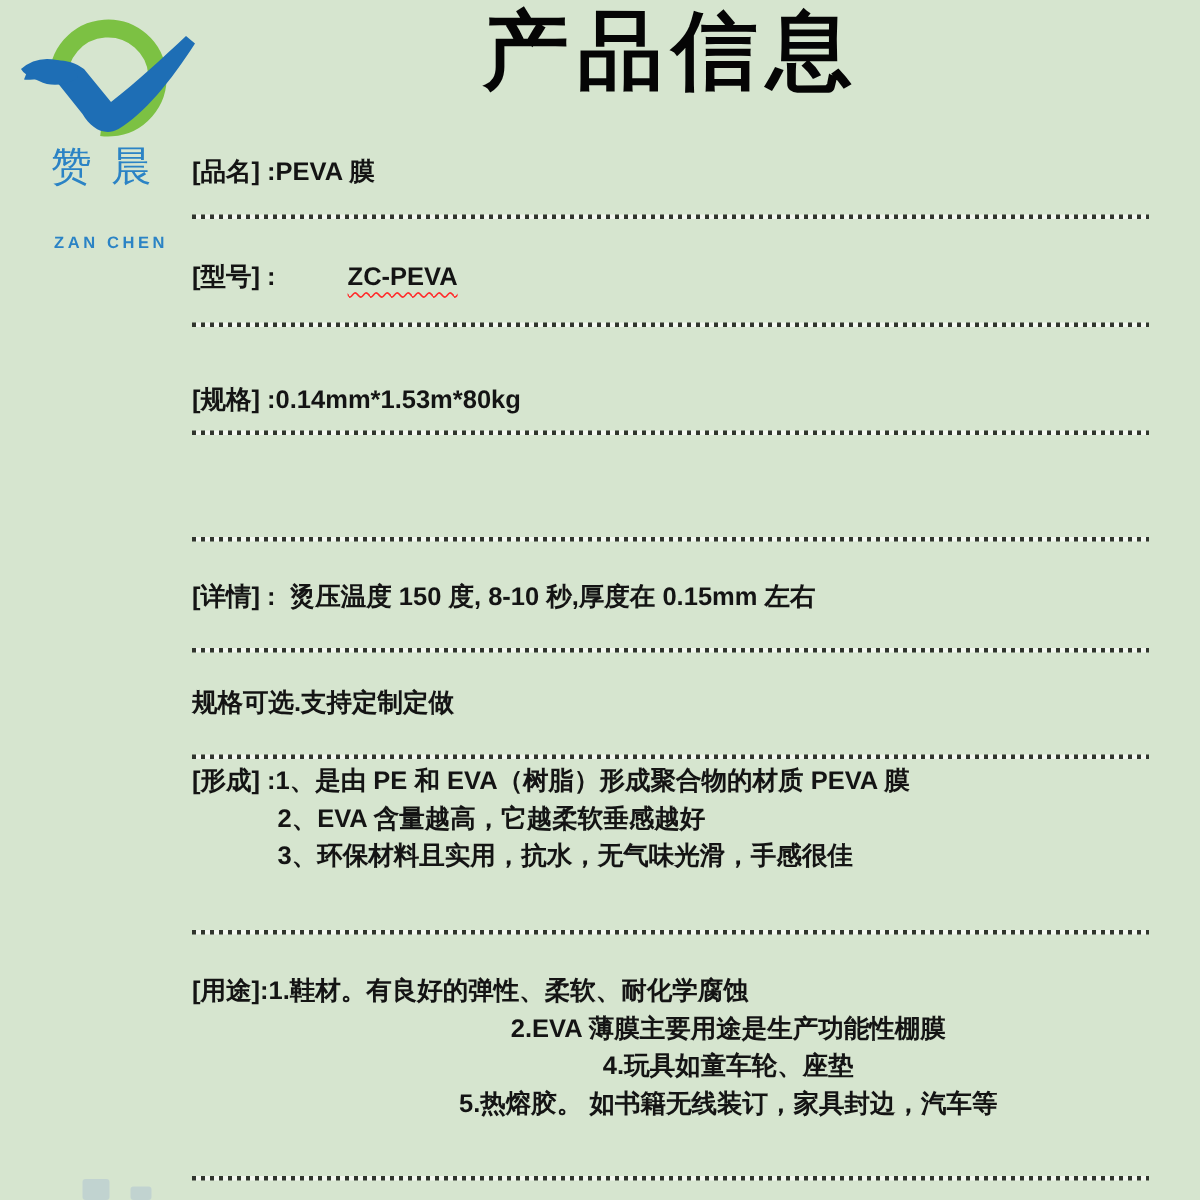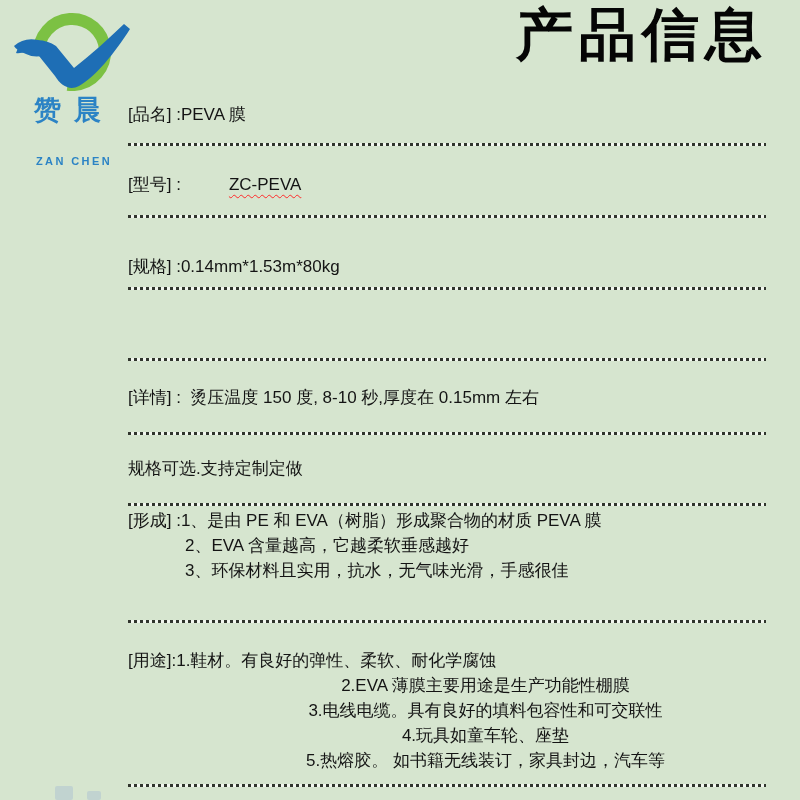--- a/index.html
+++ b/index.html
@@ -4,36 +4,36 @@
 <style>
   html,body{margin:0;padding:0;}
   .page{
     position:relative;width:800px;height:800px;overflow:hidden;
     background:#d6e5cf;
     font-family:"Liberation Sans","DejaVu Sans",sans-serif;
     color:#141414;
   }
   .title{
     position:absolute;left:128px;top:0;width:640px;height:72px;
-    text-align:right;line-height:70px;
+    text-align:center;line-height:70px;
     font-family:"Liberation Serif","DejaVu Serif",serif;
     font-size:57px;font-weight:900;letter-spacing:6px;color:#050505;
   }
   .logo{position:absolute;left:8px;top:8px;width:130px;}
   .logo-cn{
-    color:#2b83c5;font-size:27px;font-weight:700;letter-spacing:13px;
+    color:#2b83c5;font-size:27px;font-weight:400;letter-spacing:13px;
     padding-left:26px;line-height:28px;white-space:nowrap;
   }
   .logo-en{
     color:#2b83c5;font-size:11px;font-weight:700;letter-spacing:2.4px;
     padding-left:28px;line-height:13px;white-space:nowrap;margin-top:31px;
   }
   .row{
     position:absolute;left:128px;width:660px;
-    font-size:17px;font-weight:400;line-height:22px;white-space:pre;
+    font-size:17px;font-weight:700;line-height:22px;white-space:pre;
   }
   .row.multi{line-height:25px;}
   .cont-xc{padding-left:57px;}
   .cont-yt{padding-left:55px;text-align:center;}
   .wavy{
     text-decoration-line:underline;
     text-decoration-style:wavy;
     text-decoration-color:#ff2a2a;
     text-decoration-thickness:1px;
     text-underline-offset:4px;
@@ -77,21 +77,21 @@
 
   <div class="row" style="top:387px"><span>[详情]</span><span> :  </span><span>烫压温度 150 度, 8-10 秒,厚度在 0.15mm 左右</span></div>
   <div class="sep" style="top:432px"></div>
 
   <div class="row" style="top:458px"><span>规格可选.支持定制定做</span></div>
   <div class="sep" style="top:503px"></div>
 
   <div class="row multi" style="top:508px"><span>[形成]</span><span> :</span><span>1、是由 PE 和 EVA（树脂）形成聚合物的材质 PEVA 膜</span><div class="cont-xc">2、EVA 含量越高，它越柔软垂感越好</div><div class="cont-xc">3、环保材料且实用，抗水，无气味光滑，手感很佳</div></div>
   <div class="sep" style="top:620px"></div>
 
-  <div class="row multi" style="top:648px"><span>[用途]</span><span>:</span><span>1.鞋材。有良好的弹性、柔软、耐化学腐蚀</span><div class="cont-yt">2.EVA 薄膜主要用途是生产功能性棚膜</div><div class="cont-yt">3.电线电缆。具有良好的填料包容性和可交联性</div><div class="cont-yt">4.玩具如童车轮、座垫</div><div class="cont-yt">5.热熔胶。 如书籍无线装订，家具封边，汽车等</div></div>
+  <div class="row multi" style="top:648px"><span>[用途]</span><span>:</span><span>1.鞋材。有良好的弹性、柔软、耐化学腐蚀</span><div class="cont-yt">2.EVA 薄膜主要用途是生产功能性棚膜</div><div class="cont-yt">4.玩具如童车轮、座垫</div><div class="cont-yt">5.热熔胶。 如书籍无线装订，家具封边，汽车等</div></div>
   <div class="sep" style="top:784px"></div>
 
   <div class="watermark">
     <span class="wbar" style="width:18px;height:14px;margin-right:10px;"></span>
     <span class="wbar" style="width:14px;height:9px;margin-top:5px;"></span>
   </div>
 
 </div>
 
 </body></html>

